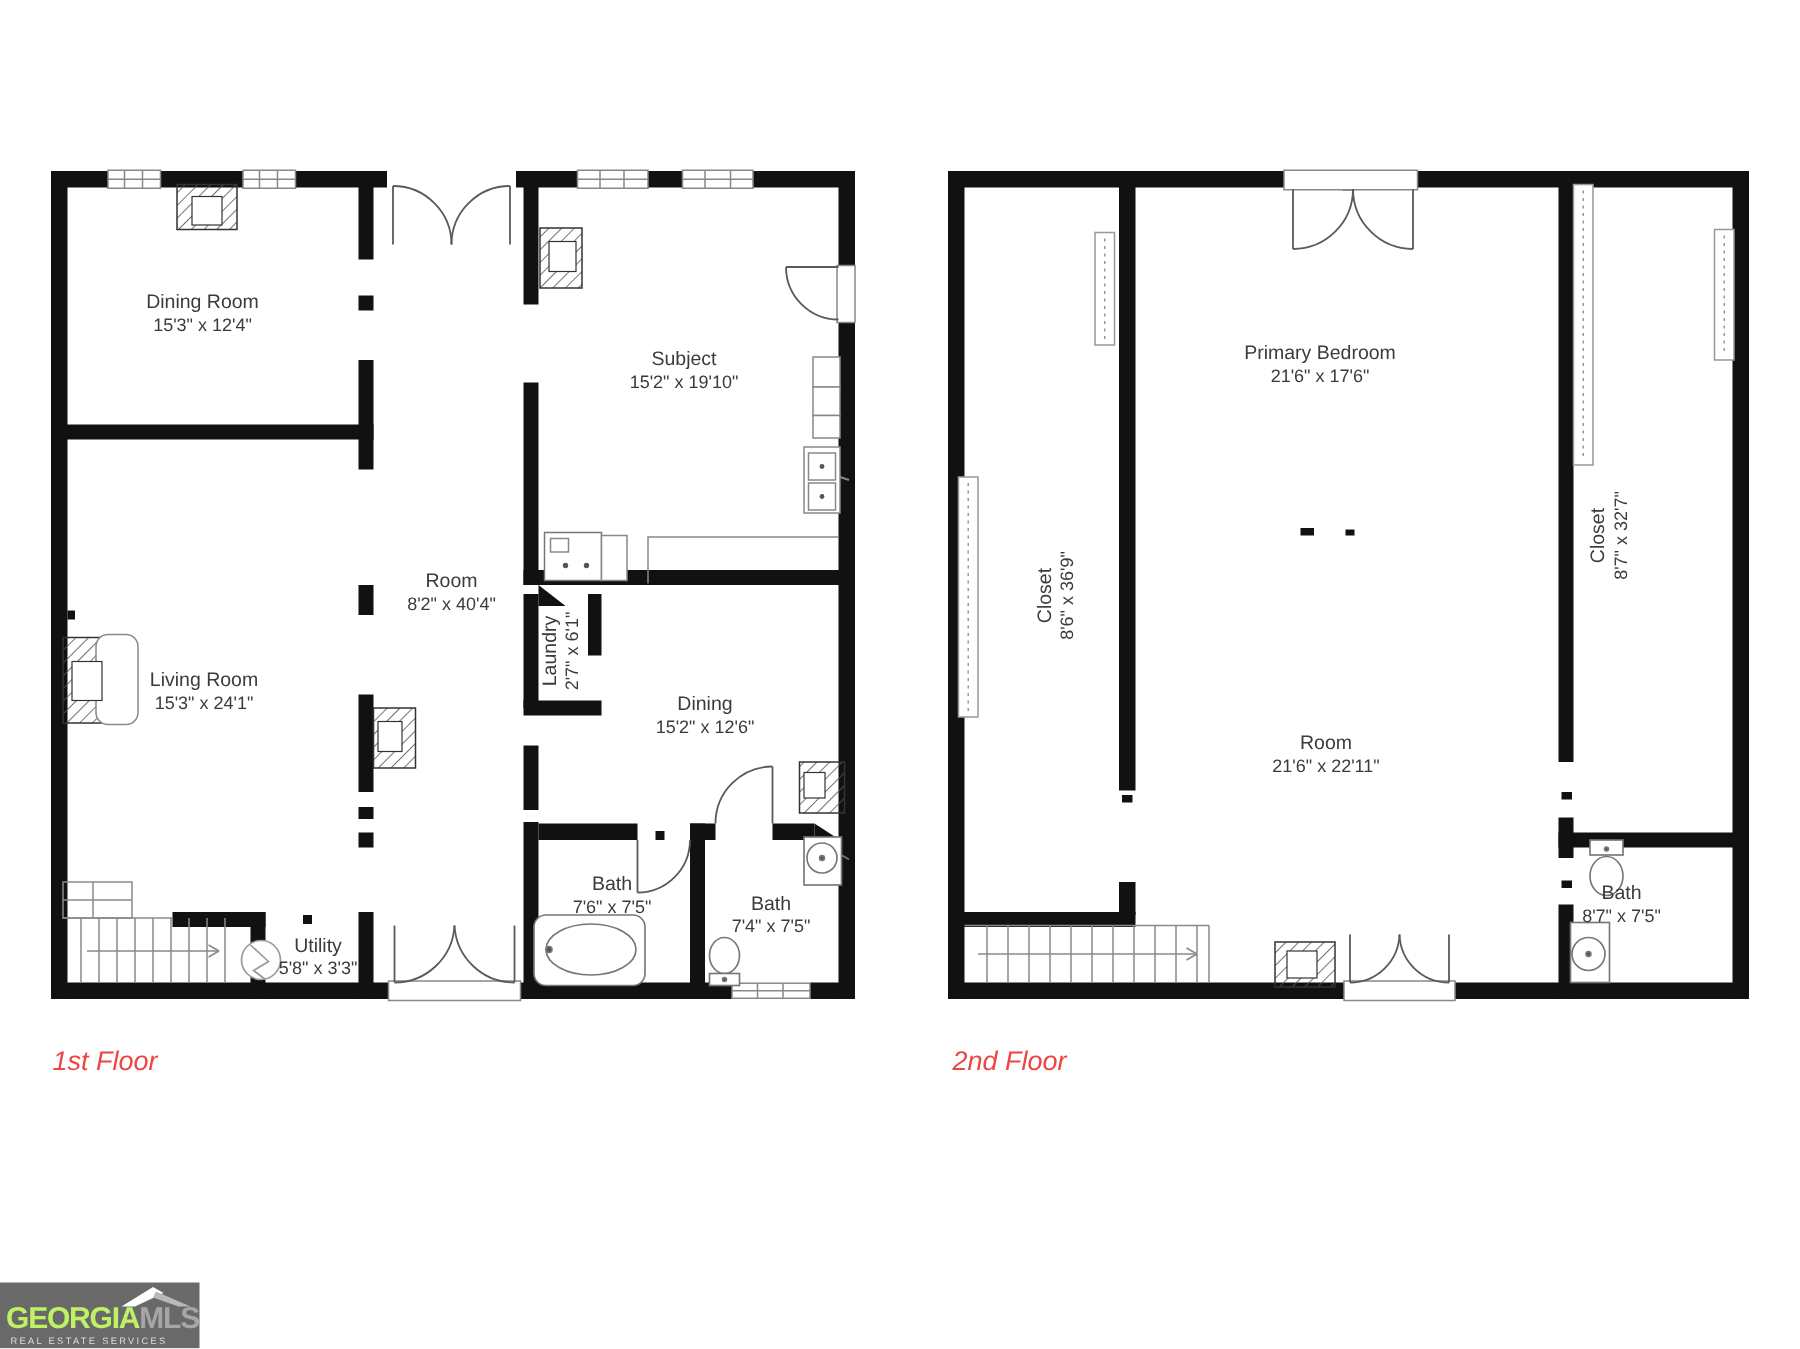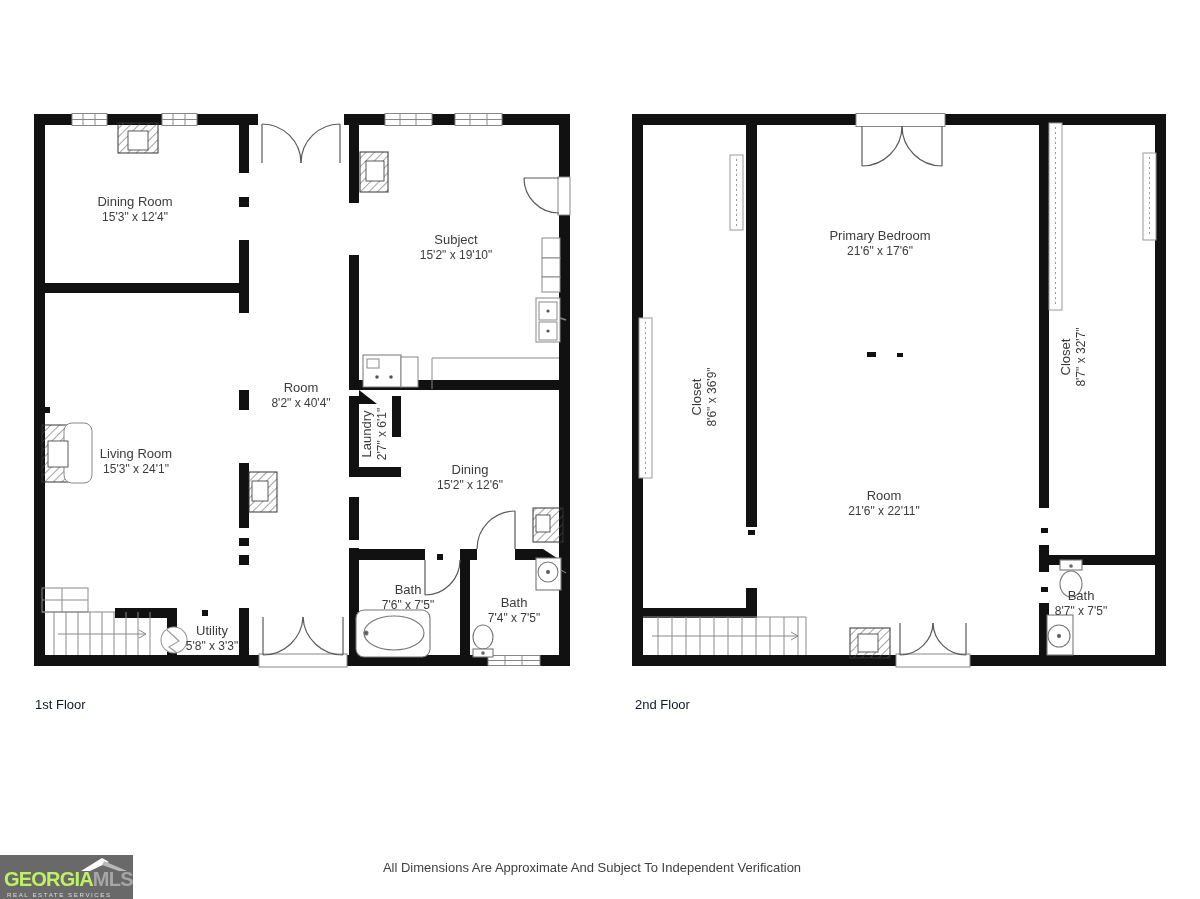--- a/index.html
+++ b/index.html
@@ -3,21 +3,21 @@
 <meta charset="utf-8">
 <style>
   html,body{margin:0;padding:0;background:#ffffff;}
   .canvas{position:relative;width:1184px;height:899px;background:#ffffff;overflow:hidden;
           font-family:"Liberation Sans",sans-serif;}
   .plan-svg{position:absolute;left:0;top:0;}
   .room-label{position:absolute;transform:translate(-50%,-50%);text-align:center;
               color:#3b3b3b;font-size:13px;line-height:1.32;white-space:nowrap;}
   .room-label .rdims{font-size:12px;}
   .room-label.rot{transform:translate(-50%,-50%) rotate(-90deg);}
-  .floor-tag{position:absolute;font-size:13px;color:#0f172a;}
+  .floor-tag{position:absolute;font-size:18px;color:#ef4444;font-style:italic;}
   .disclaimer{position:absolute;left:0;right:0;top:860px;text-align:center;
               font-size:13px;color:#3f3f3f;}
   .logo{position:absolute;left:0;top:855px;width:133px;height:44px;background:#696969;}
   .logo-roof{position:absolute;left:80px;top:1px;}
   .logo-word{position:absolute;left:4px;top:13px;font-size:20px;font-weight:bold;
              letter-spacing:-0.8px;white-space:nowrap;}
   .logo-word .g{color:#bef264;}
   .logo-word .m{color:#a6a6a6;margin-top:16px;}
   .logo-tagline{position:absolute;left:7px;top:36px;font-size:6.2px;letter-spacing:1.55px;
                 color:#dedede;white-space:nowrap;}
@@ -397,21 +397,20 @@
   <div class="rdims">21'6" x 22'11"</div>
 </div>
 <div class="room-label" style="left:1081px;top:603px">
   <div class="rname">Bath</div>
   <div class="rdims">8'7" x 7'5"</div>
 </div>
 
 <div class="floor-tag" style="left:35px;top:697px">1st Floor</div>
 <div class="floor-tag" style="left:635px;top:697px">2nd Floor</div>
 
-<div class="disclaimer">All Dimensions Are Approximate And Subject To Independent Verification</div>
 
 <div class="logo">
   <svg class="logo-roof" width="48" height="16" viewBox="0 0 48 16">
     <polygon points="1,15 22,2 29,6 10,15" fill="#ffffff"></polygon>
     <polygon points="24,5 47,15 39,15 22,9" fill="#b9b9b9"></polygon>
   </svg>
   <div class="logo-word"><span class="g">GEORGIA</span><span class="m">MLS</span></div>
   <div class="logo-tagline">REAL ESTATE SERVICES</div>
 </div>
 

